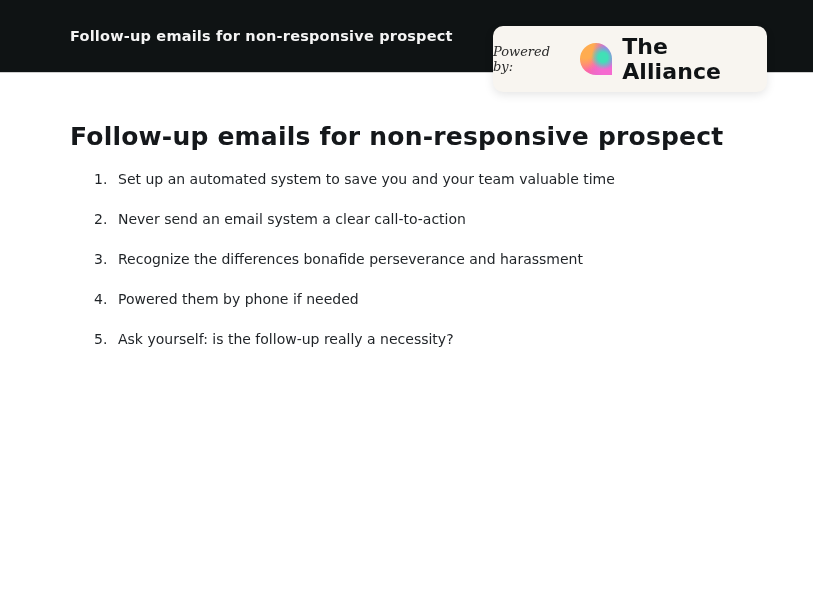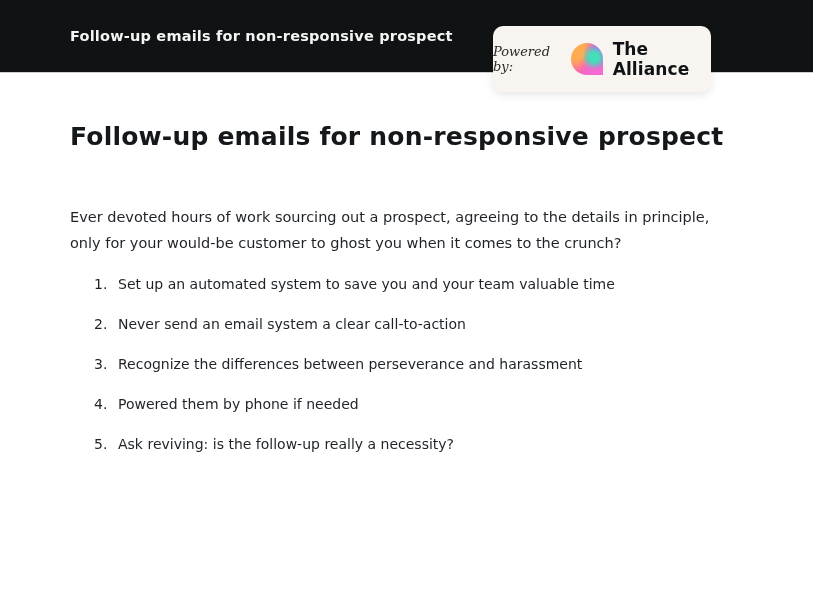--- a/index.html
+++ b/index.html
@@ -16,40 +16,40 @@
   .topbar{
     position:relative;width:813px;height:73px;background:var(--header-bg);
     border-bottom:1px solid #cfcfcf;display:flex;align-items:center;
   }
   .topbar-title{
     margin-left:70px;color:var(--header-text);font-size:14.5px;font-weight:600;
     letter-spacing:.2px;
   }
   
   .badge{
-    position:absolute;left:493px;top:26px;width:218px;height:66px;
+    position:absolute;left:493px;top:26px;width:274px;height:66px;
     background:var(--badge-bg);border-radius:10px;z-index:5;
     display:flex;align-items:center;justify-content:center;gap:10px;
     box-shadow:0 3px 10px rgba(0,0,0,0.10);cursor:pointer;
   }
   .powered-by{
     font-family:"DejaVu Serif","Liberation Serif",serif;font-style:italic;
     font-size:13px;color:#2b2b2b;
   }
   .alliance-logo{
     width:32px;height:32px;border-radius:50% 50% 0 50%;flex:0 0 auto;
     background:
       radial-gradient(circle at 72% 45%, #41e0b6 0 16%, rgba(65,224,182,0) 42%),
       radial-gradient(circle at 90% 30%, #b46ef5 0 14%, rgba(180,110,245,0) 46%),
       radial-gradient(circle at 88% 82%, #f56ad0 0 18%, rgba(245,106,208,0) 52%),
       radial-gradient(circle at 16% 20%, #ffac50 0 24%, rgba(255,172,80,0) 58%),
       linear-gradient(135deg, #ff9d5c 0%, #fd67a8 55%, #c96af0 100%);
   }
   .brand-name{
-    font-size:17px;font-weight:700;color:#101315;letter-spacing:.1px;
+    font-size:22px;font-weight:700;color:#101315;letter-spacing:.1px;
   }
   
   .article{padding:0 73px 0 70px;}
   .article h1{
     margin-top:49px;font-size:25px;font-weight:700;color:var(--heading);
     letter-spacing:.2px;
   }
   .article p{
     font-size:14.5px;line-height:26px;color:var(--text);max-width:672px;
   }
@@ -79,23 +79,22 @@
   <div class="badge">
     <span class="powered-by">Powered by:</span>
     <span class="alliance-logo"></span>
     <span class="brand-name">The Alliance</span>
   </div>
 </header>
 
 <main class="article">
   <h1>Follow-up emails for non-responsive prospect</h1>
 
-  <p class="para-1">Ever devoted hours of work sourcing out a prospect, agreeing to the details in principle, only for your would-be customer to ghost you when it comes to the crunch?</p>
 
 
   <ol class="rules">
     <li>Set up an automated system to save you and your team valuable time</li>
     <li>Never send an email system a clear call-to-action</li>
-    <li>Recognize the differences between perseverance and harassment</li>
+    <li>Recognize the differences bonafide perseverance and harassment</li>
     <li>Powered them by phone if needed</li>
-    <li>Ask reviving: is the follow-up really a necessity?</li>
+    <li>Ask yourself: is the follow-up really a necessity?</li>
   </ol>
 </main>
 
 </body></html>

